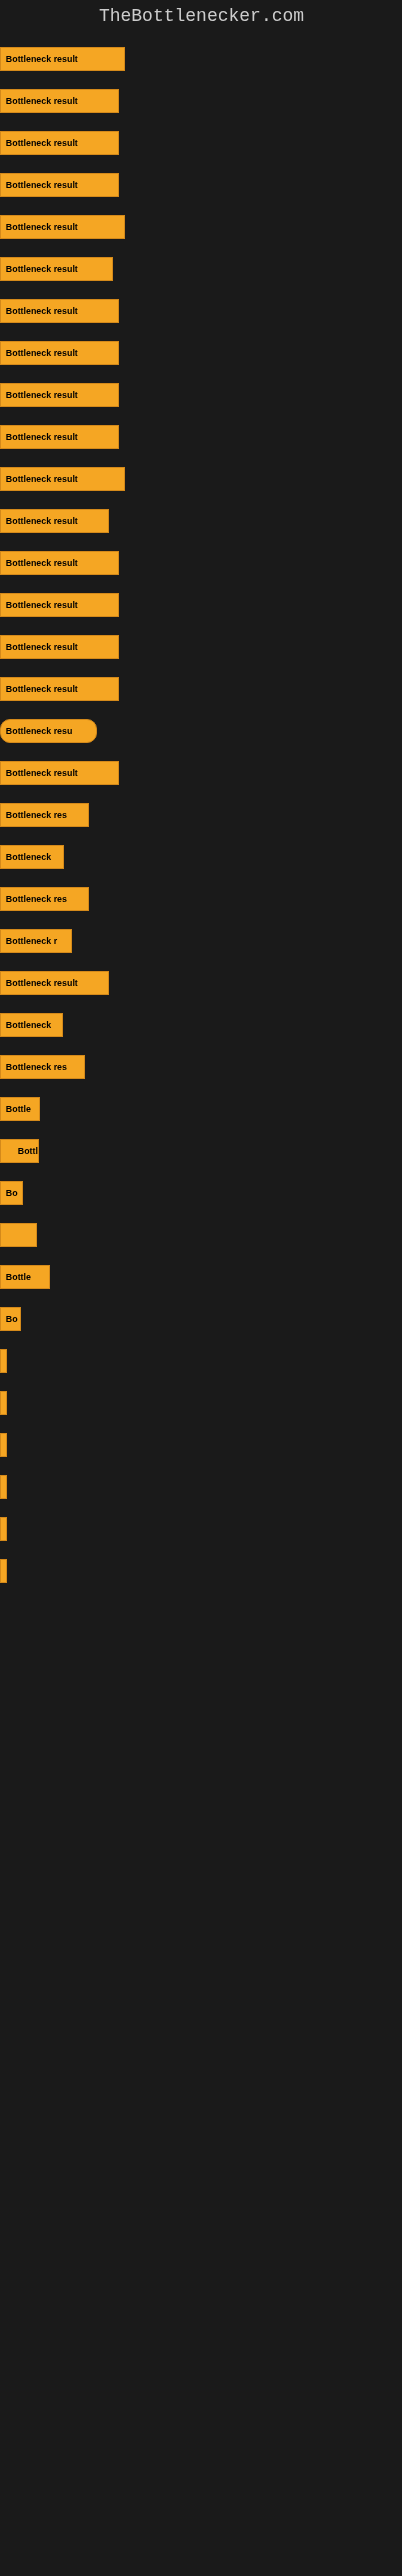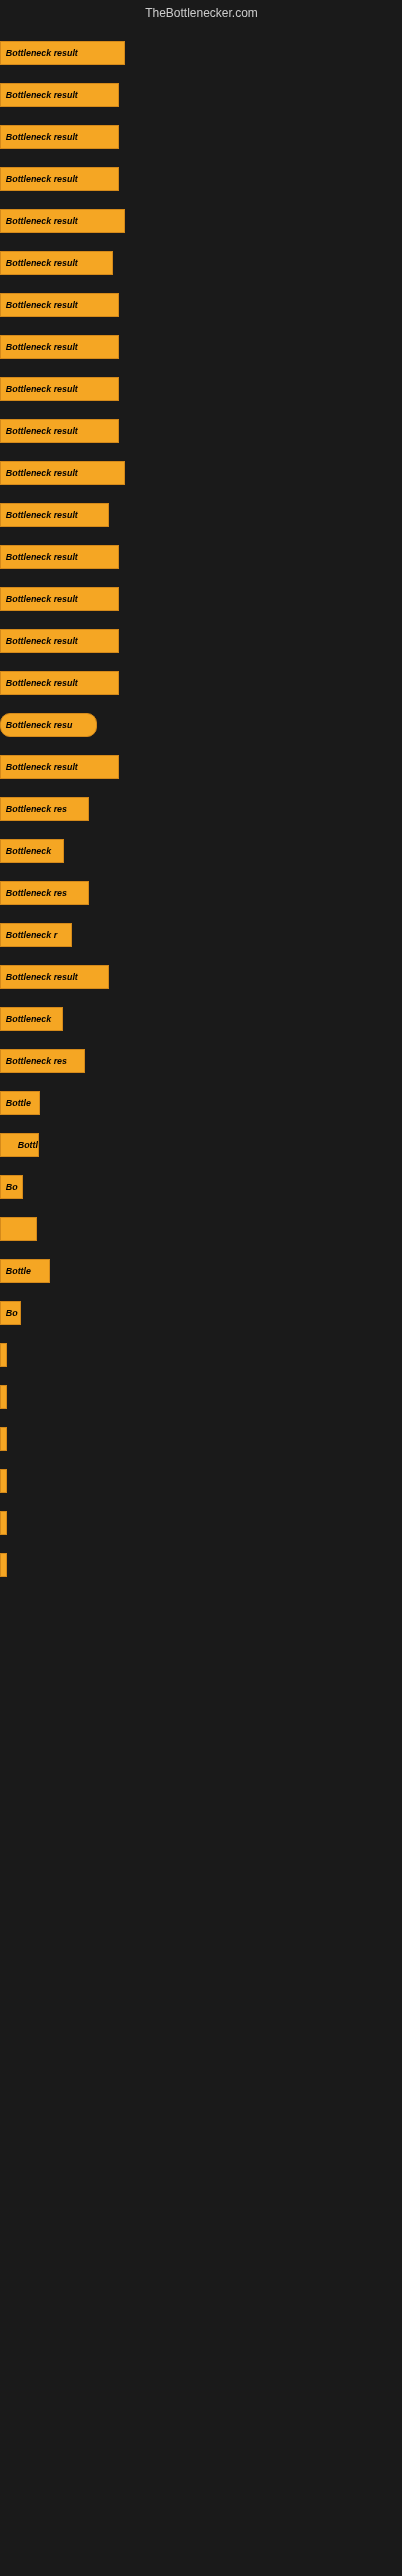--- a/index.html
+++ b/index.html
@@ -13,29 +13,29 @@
       min-height: 2576px;
       background-color: #1a1a1a;
       font-family: Arial, sans-serif;
       position: relative;
       overflow-x: hidden;
     }
 
     .site-title {
       text-align: center;
       color: #cccccc;
-      font-size: 12px;
+      font-size: 18px;
       padding: 6.4px 0 3.2px 0;
       font-weight: normal;
+      font-family: Liberation Mono, monospace;
     }
 
     .bars-container {
       padding: 8px 0 0 0;
       position: relative;
-      font-style: italic;
     }
 
     .bar-row {
       margin-bottom: 0px;
       height: 42px;
       display: flex;
       align-items: center;
       position: relative;
     }
 

